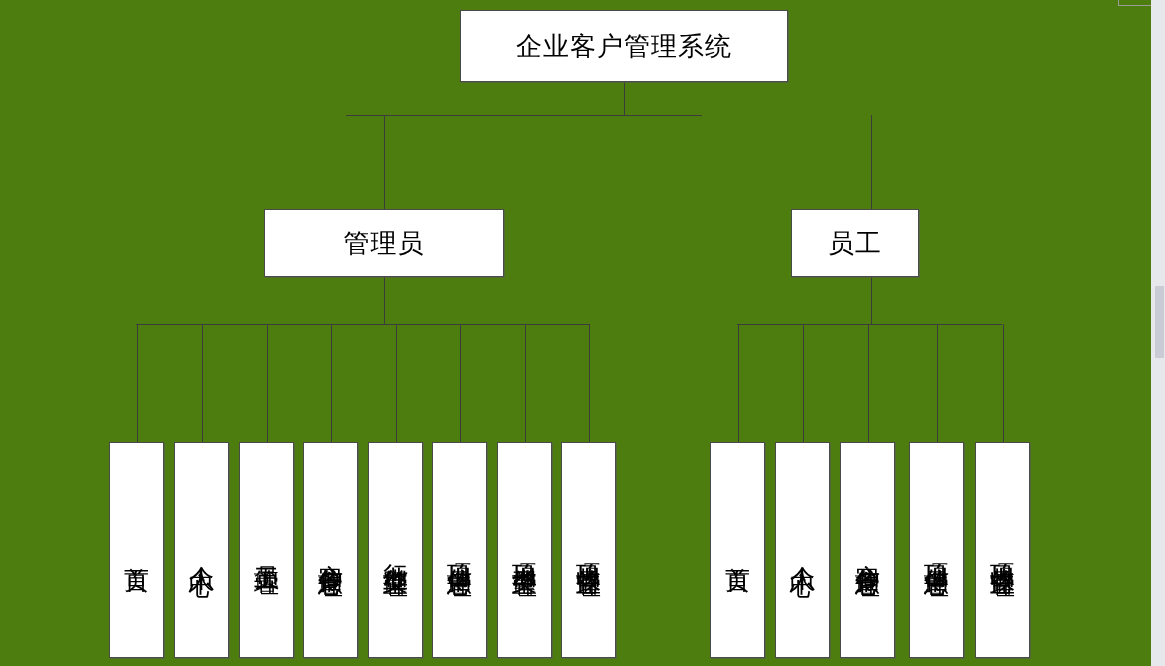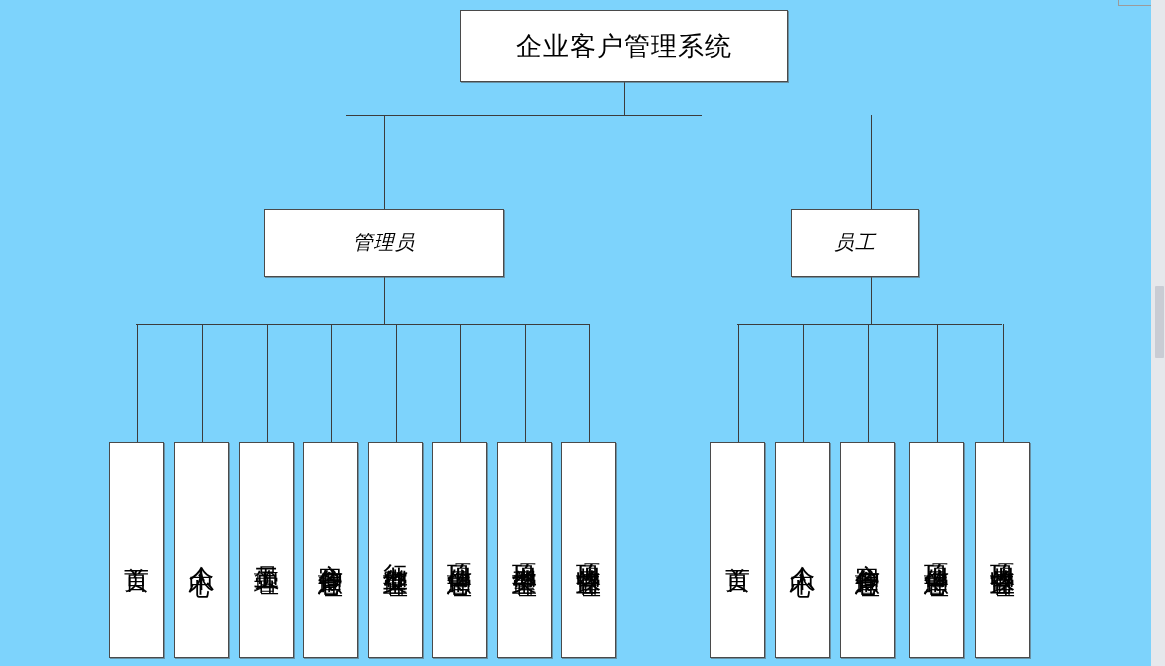--- a/index.html
+++ b/index.html
@@ -10,21 +10,21 @@
   body {
     width: 1165px;
     height: 666px;
     overflow: hidden;
     font-family: "DejaVu Sans", "Liberation Sans", sans-serif;
   }
   #canvas {
     position: relative;
     width: 1165px;
     height: 666px;
-    background: #7dd3fc;
+    background: #4d7c0f;
   }
 
   
   .page-edge-strip {
     position: absolute;
     top: 0;
     right: 0;
     width: 14px;
     height: 666px;
     background: #e6e8ec;
@@ -66,23 +66,22 @@
     align-items: center;
     justify-content: center;
     color: #000000;
     line-height: 1.08;
   }
   .node.root {
     font-size: 26px;
     letter-spacing: 1px;
   }
   .node.level2 {
-    font-size: 20px;
+    font-size: 26px;
     letter-spacing: 1px;
-    font-style: italic;
   }
   .node.leaf {
     font-size: 25px;
     writing-mode: vertical-rl;
     text-orientation: upright;
     letter-spacing: 2px;
     padding: 6px 0;
     align-items: center;
     justify-content: center;
   }

